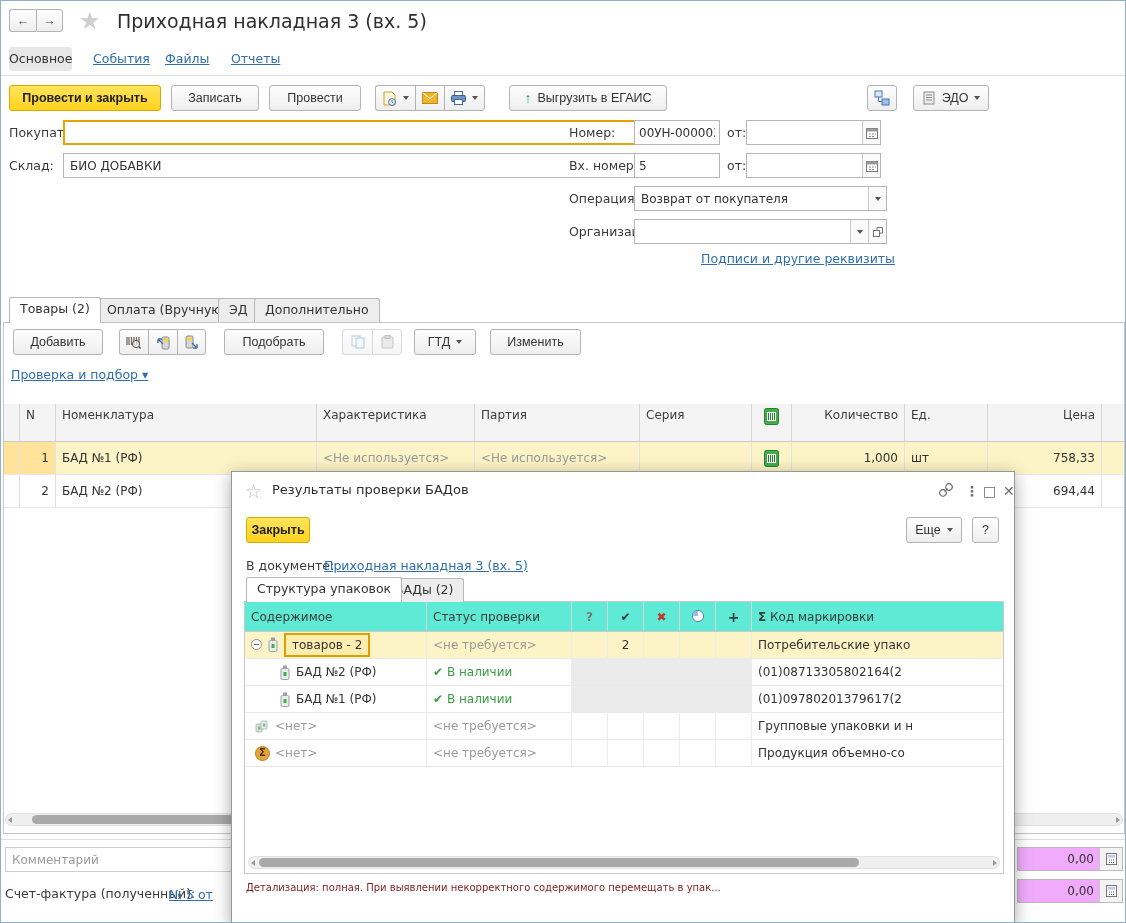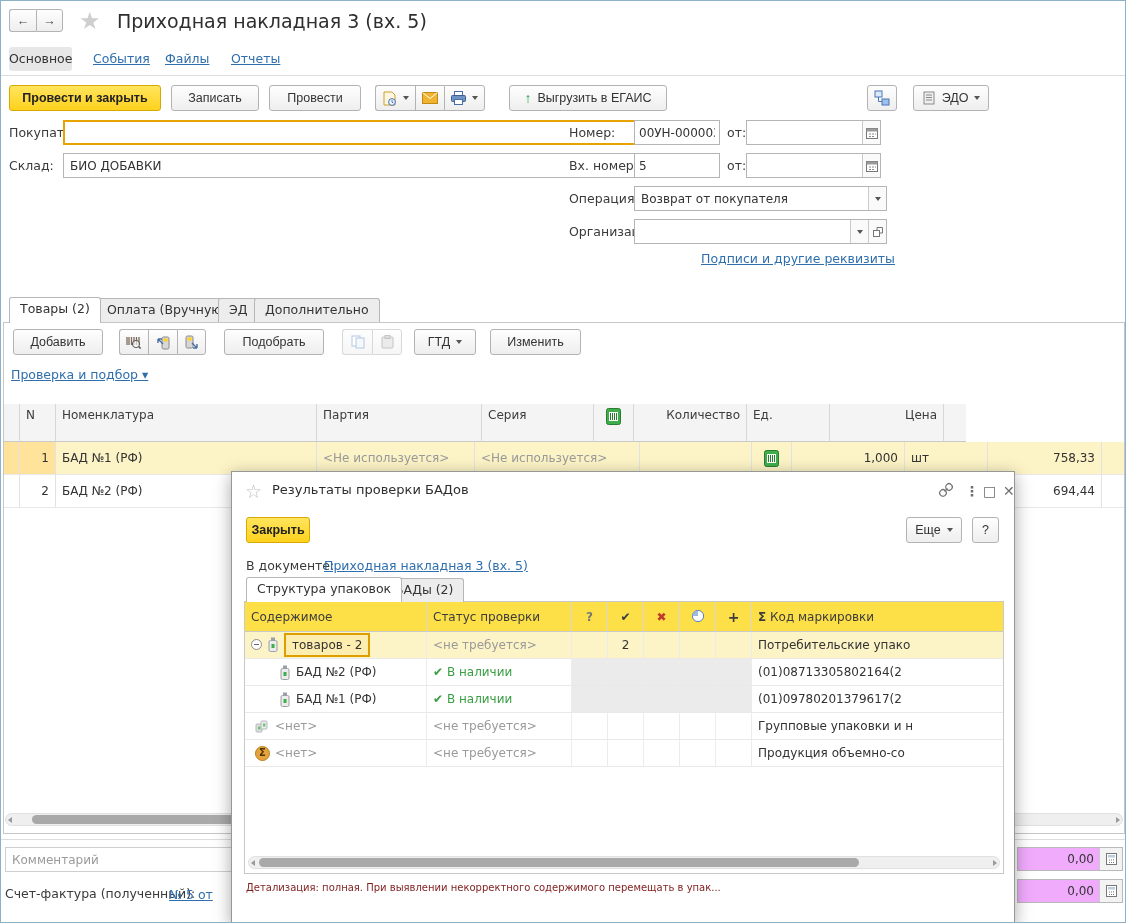--- a/index.html
+++ b/index.html
@@ -52,21 +52,21 @@
   .sarr.l{border-right:4px solid #9a9a9a;left:2px}
   .sarr.r{border-left:4px solid #9a9a9a;right:2px}
   
   .dialog{position:absolute;left:230px;top:470px;width:784px;height:453px;background:#fff;
           border:1px solid #979797;box-shadow:0 4px 16px rgba(0,0,0,.35);z-index:30}
   .dlg-title{position:absolute;left:40px;top:10px;font-size:13px;color:#2e2e2e;white-space:nowrap}
   .dlg-ico{position:absolute;top:12px;color:#6e6e6e;font-size:14px;line-height:16px;cursor:pointer}
   .dt{position:absolute;left:12px;top:129px;width:760px;height:273px;border:1px solid #c9c9c9;background:#fff;overflow:hidden}
   .dtr{display:flex;width:758px}
   .dt .c{padding:0 6px;overflow:hidden;white-space:nowrap;border-right:1px solid #ececec}
-  .dt-h .c{background:#fde047;height:30px;line-height:30px;border-right:1px solid #d6d6d6;border-bottom:1px solid #c9c9c9;color:#3c3c3c}
+  .dt-h .c{background:#5eead4;height:30px;line-height:30px;border-right:1px solid #d6d6d6;border-bottom:1px solid #c9c9c9;color:#3c3c3c}
   .dt-b .c{height:27px;line-height:26px;border-bottom:1px solid #e9e9e9}
   .d1{width:182px}.d2{width:145px}.d3,.d4,.d5,.d6,.d7{width:36px;text-align:center}
   .d8{width:251px;border-right:none!important}
   .dsel .c{background:#fcf3c6}
   .gray3 .d3,.gray3 .d4,.gray3 .d5,.gray3 .d6,.gray3 .d7{background:#ebebeb}
   .okgreen{color:#3a9e44}
   .treecell{display:flex;align-items:center;gap:5px}
   .focuscell{display:inline-block;border:2px solid #dd9f00;background:#fdedaf;padding:0 6px;line-height:20px;height:24px;margin-top:1px}
   .expand{width:11px;height:11px;border:1px solid #8f8f8f;border-radius:50%;position:relative;flex:0 0 auto;background:#fff}
   .expand::after{content:"";position:absolute;left:2px;right:2px;top:4px;height:1px;background:#666}
@@ -314,20 +314,21 @@
   </button>
   <button class="btn" style="left:489px;top:328px;width:91px;z-index:4">Изменить</button>
 
   <a class="link abs" style="left:10px;top:366px;z-index:4"><span>Проверка и подбор</span> <span style="color:#2f6fad">▾</span></a>
 
   <div class="mt">
     <div class="mtr mt-h">
       <span class="c c1"></span>
       <span class="c c2" style="text-align:left">N</span>
       <span class="c c3">Номенклатура</span>
+      <span class="c c4">Характеристика</span>
       <span class="c c5">Партия</span>
       <span class="c c6">Серия</span>
       <span class="c c7"><span class="ico">
             <svg width="15" height="17">
               <rect x="0.5" y="0.5" width="14" height="16" rx="2" fill="#3fae49" stroke="#2b7c33"></rect>
               <rect x="3" y="4" width="9" height="9" fill="#fff"></rect>
               <path d="M4.5 5v7M6.5 5v7M8.5 5v7M10.5 5v7" stroke="#2b7c33"></path>
             </svg>
           </span></span>
       <span class="c c8">Количество</span>

